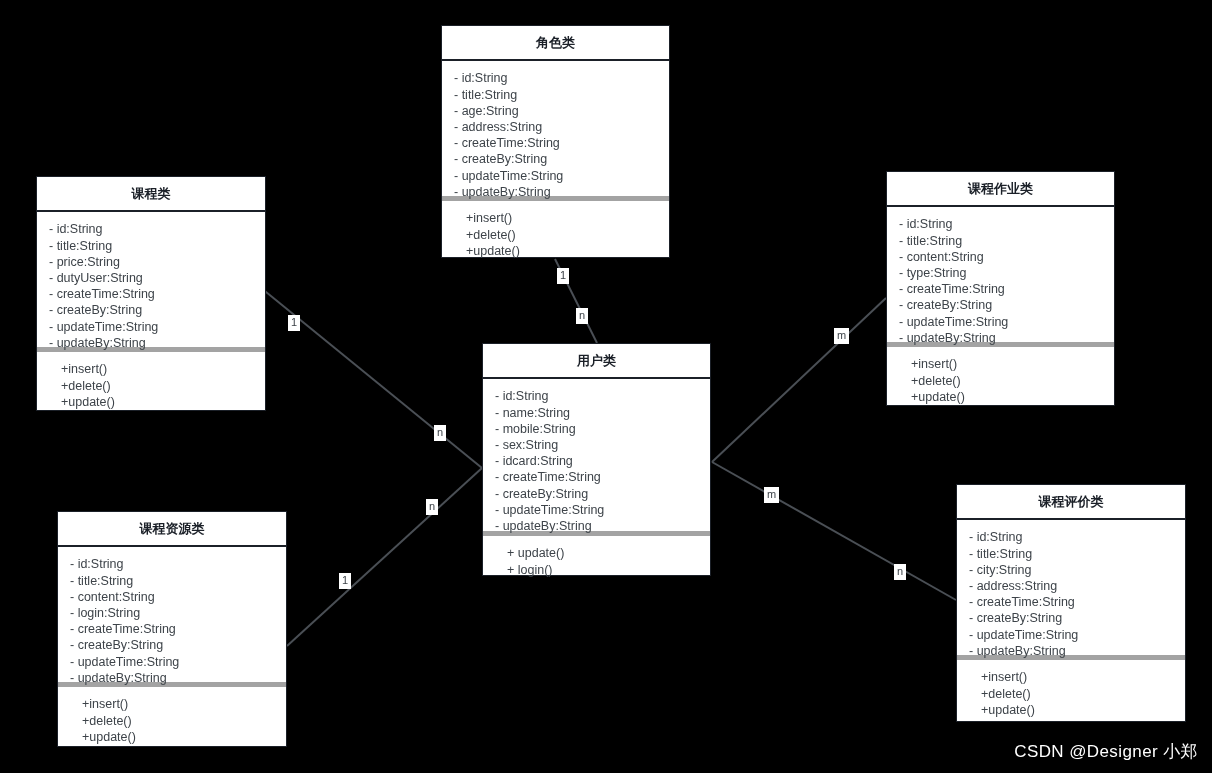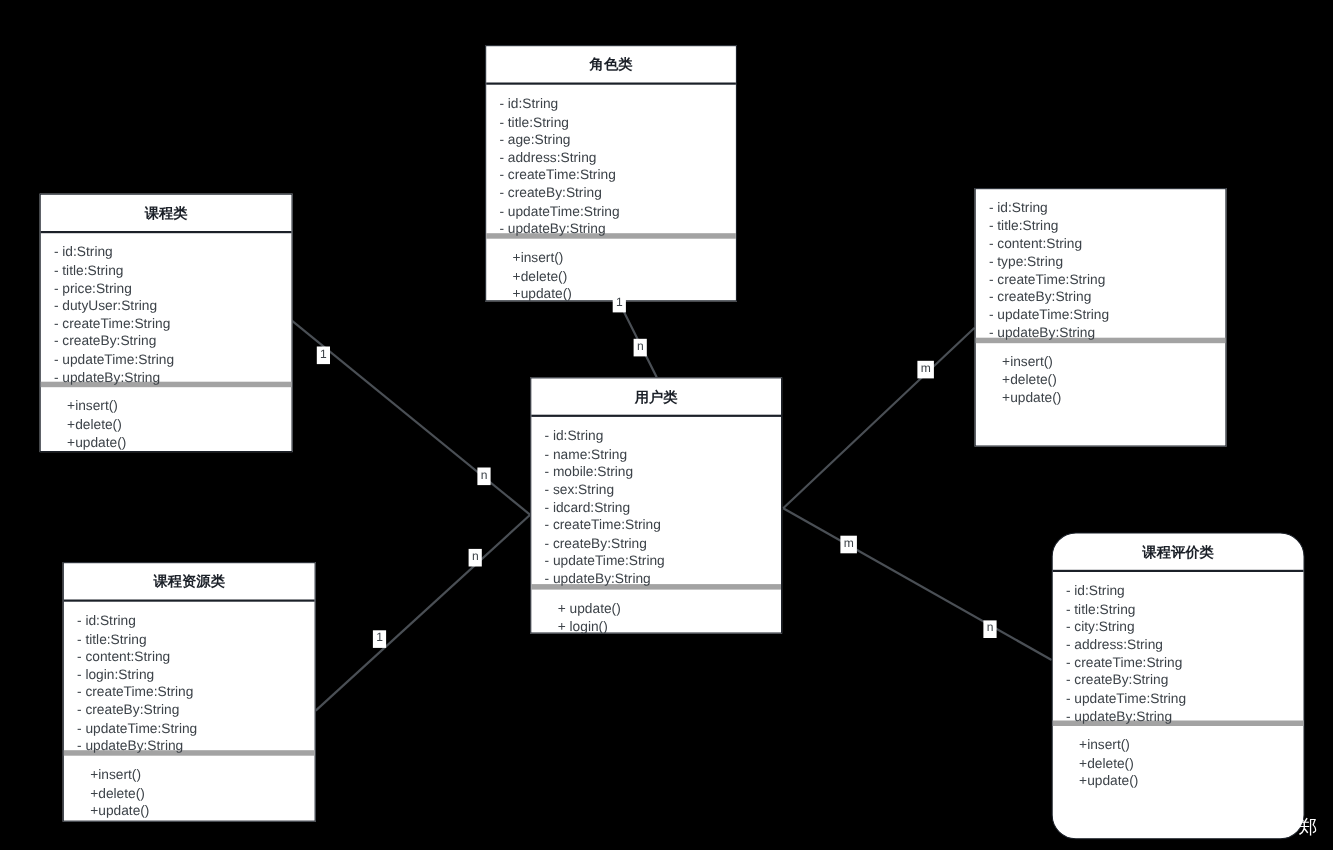--- a/index.html
+++ b/index.html
@@ -84,21 +84,21 @@
 
   <svg class="edges" viewBox="0 0 1212 773">
       <line x1="255" y1="283" x2="482" y2="468" stroke="#4a4f55" stroke-width="2"></line>
       <line x1="555" y1="259" x2="597" y2="343" stroke="#4a4f55" stroke-width="2"></line>
       <line x1="287" y1="646" x2="482" y2="468" stroke="#4a4f55" stroke-width="2"></line>
       <line x1="712" y1="462" x2="886" y2="298" stroke="#4a4f55" stroke-width="2"></line>
       <line x1="712" y1="462" x2="956" y2="600" stroke="#4a4f55" stroke-width="2"></line>
     </svg>
 
   <div id="classes-layer">
-      <div class="uml-class" style="left: 441px; top: 25px; width: 229px; height: 233px; margin-top: 16px;">
+      <div class="uml-class" style="left: 441px; top: 25px; width: 229px; height: 233px;">
         <div class="uml-title">角色类</div>
         <div class="uml-attrs" style="height: 140px;">
           <div class="uml-line">- id:String</div>
           <div class="uml-line">- title:String</div>
           <div class="uml-line">- age:String</div>
           <div class="uml-line">- address:String</div>
           <div class="uml-line">- createTime:String</div>
           <div class="uml-line">- createBy:String</div>
           <div class="uml-line">- updateTime:String</div>
           <div class="uml-line">- updateBy:String</div>
@@ -121,20 +121,21 @@
           <div class="uml-line">- updateTime:String</div>
           <div class="uml-line">- updateBy:String</div>
         </div>
         <div class="uml-methods">
           <div class="uml-line">+insert()</div>
           <div class="uml-line">+delete()</div>
           <div class="uml-line">+update()</div>
         </div>
       </div>
       <div class="uml-class" style="left: 886px; top: 171px; width: 229px; height: 235px;">
+        <div class="uml-title">课程作业类</div>
         <div class="uml-attrs" style="height: 140px;">
           <div class="uml-line">- id:String</div>
           <div class="uml-line">- title:String</div>
           <div class="uml-line">- content:String</div>
           <div class="uml-line">- type:String</div>
           <div class="uml-line">- createTime:String</div>
           <div class="uml-line">- createBy:String</div>
           <div class="uml-line">- updateTime:String</div>
           <div class="uml-line">- updateBy:String</div>
         </div>
@@ -173,21 +174,21 @@
           <div class="uml-line">- createBy:String</div>
           <div class="uml-line">- updateTime:String</div>
           <div class="uml-line">- updateBy:String</div>
         </div>
         <div class="uml-methods">
           <div class="uml-line">+insert()</div>
           <div class="uml-line">+delete()</div>
           <div class="uml-line">+update()</div>
         </div>
       </div>
-      <div class="uml-class" style="left: 956px; top: 484px; width: 230px; height: 279px; border-radius: 22px;">
+      <div class="uml-class" style="left: 956px; top: 484px; width: 230px; height: 238px;">
         <div class="uml-title">课程评价类</div>
         <div class="uml-attrs" style="height: 140px;">
           <div class="uml-line">- id:String</div>
           <div class="uml-line">- title:String</div>
           <div class="uml-line">- city:String</div>
           <div class="uml-line">- address:String</div>
           <div class="uml-line">- createTime:String</div>
           <div class="uml-line">- createBy:String</div>
           <div class="uml-line">- updateTime:String</div>
           <div class="uml-line">- updateBy:String</div>

